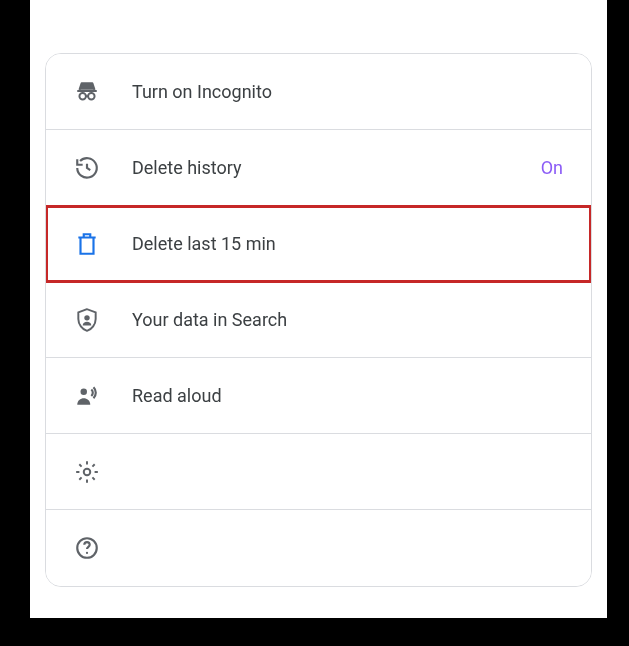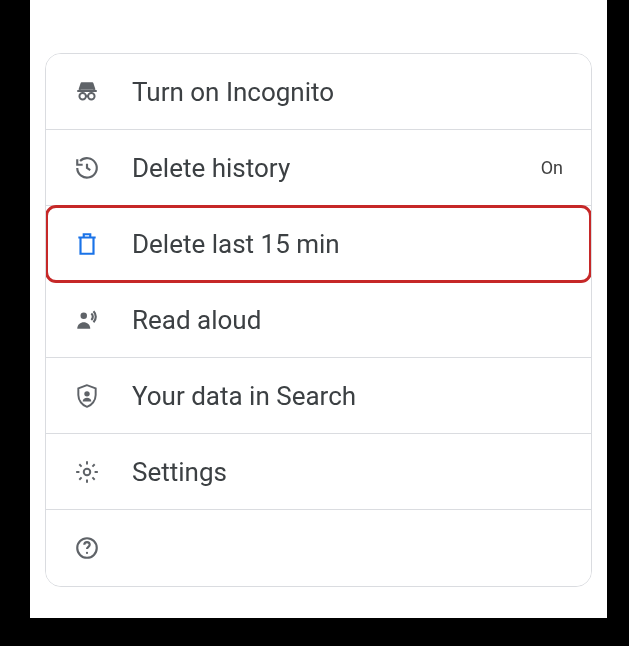--- a/index.html
+++ b/index.html
@@ -65,40 +65,39 @@
       border-bottom: 1px solid #dadce0;
       background: #fff;
       cursor: pointer;
     }
     .menu-item:last-child { border-bottom: none; }
     .menu-item.highlighted {
       outline: 3px solid #c62828;
       outline-offset: -2px;
       position: relative;
       z-index: 2;
-      border-radius: 10px;
     }
     .menu-icon {
       width: 26px;
       height: 26px;
       display: flex;
       align-items: center;
       justify-content: center;
       flex-shrink: 0;
       color: #5f6368;
     }
     .menu-label {
       margin-left: 32px;
-      font-size: 26px;
+      font-size: 18px;
       color: #3c4043;
       flex: 1;
     }
     .menu-trailing {
       font-size: 18px;
-      color: #404040;
+      color: #8b5cf6;
     }
     svg { display: block; }
   </style>
 </head>
 <body>
 
 <div class="device-frame">
   <div class="bezel-left"></div>
   <div class="bezel-right"></div>
   <div class="bezel-bottom"></div>
@@ -139,49 +138,48 @@
             <path d="M4 6 L20 6"></path>
             <path d="M9 6 L9 3 L15 3 L15 6"></path>
             <path d="M6 6 L6 21 L18 21 L18 6"></path>
           </svg>
         </span>
         <span class="menu-label">Delete last 15 min</span>
       </div>
 
       <div class="menu-item">
         <span class="menu-icon">
+          <svg width="26" height="26" viewBox="0 0 24 24" fill="none" stroke="#5f6368" stroke-width="1.8">
+            <path d="M12 2 L4 5 L4 11 C4 16 7.5 20.5 12 22 C16.5 20.5 20 16 20 11 L20 5 Z"></path>
+            <circle cx="12" cy="10" r="2.5" fill="#5f6368" stroke="none"></circle>
+            <path d="M8 17 C8 14.5 10 13.5 12 13.5 C14 13.5 16 14.5 16 17" fill="#5f6368" stroke="none"></path>
+          </svg>
+        </span>
+        <span class="menu-label">Your data in Search</span>
+      </div>
+
+      <div class="menu-item">
+        <span class="menu-icon">
           <svg width="26" height="26" viewBox="0 0 24 24" fill="none" stroke="#5f6368" stroke-width="2">
             <circle cx="9" cy="8" r="3" fill="#5f6368" stroke="none"></circle>
             <path d="M3 20 C3 16 6 14 9 14 C12 14 15 16 15 20" fill="#5f6368" stroke="none"></path>
             <path d="M16 6 A4 4 0 0 1 16 12"></path>
             <path d="M18 4 A7 7 0 0 1 18 14"></path>
           </svg>
         </span>
         <span class="menu-label">Read aloud</span>
       </div>
 
       <div class="menu-item">
         <span class="menu-icon">
           <svg width="26" height="26" viewBox="0 0 24 24" fill="none" stroke="#5f6368" stroke-width="1.8">
-            <path d="M12 2 L4 5 L4 11 C4 16 7.5 20.5 12 22 C16.5 20.5 20 16 20 11 L20 5 Z"></path>
-            <circle cx="12" cy="10" r="2.5" fill="#5f6368" stroke="none"></circle>
-            <path d="M8 17 C8 14.5 10 13.5 12 13.5 C14 13.5 16 14.5 16 17" fill="#5f6368" stroke="none"></path>
-          </svg>
-        </span>
-        <span class="menu-label">Your data in Search</span>
-      </div>
-
-      <div class="menu-item">
-        <span class="menu-icon">
-          <svg width="26" height="26" viewBox="0 0 24 24" fill="none" stroke="#5f6368" stroke-width="1.8">
             <circle cx="12" cy="12" r="3"></circle>
             <path d="M12 2 L12 5 M12 19 L12 22 M4.9 4.9 L7 7 M17 17 L19.1 19.1 M2 12 L5 12 M19 12 L22 12 M4.9 19.1 L7 17 M17 7 L19.1 4.9"></path>
           </svg>
         </span>
-        <span class="menu-label">Settings</span>
       </div>
 
       <div class="menu-item">
         <span class="menu-icon">
           <svg width="26" height="26" viewBox="0 0 24 24" fill="none" stroke="#5f6368" stroke-width="2">
             <circle cx="12" cy="12" r="9"></circle>
             <path d="M9.5 9 C9.5 7.5 10.6 6.5 12 6.5 C13.4 6.5 14.5 7.5 14.5 9 C14.5 11 12 11 12 13"></path>
             <circle cx="12" cy="16.5" r="1" fill="#5f6368" stroke="none"></circle>
           </svg>
         </span>

